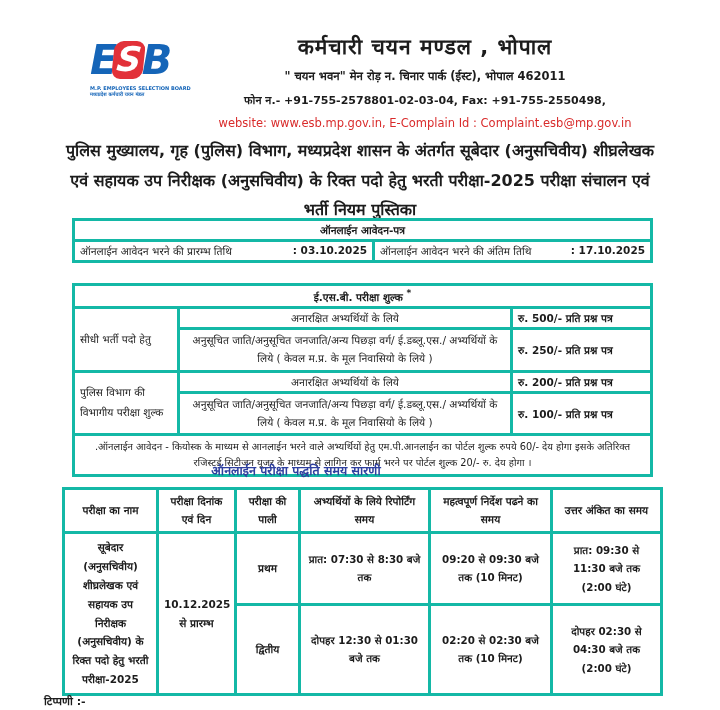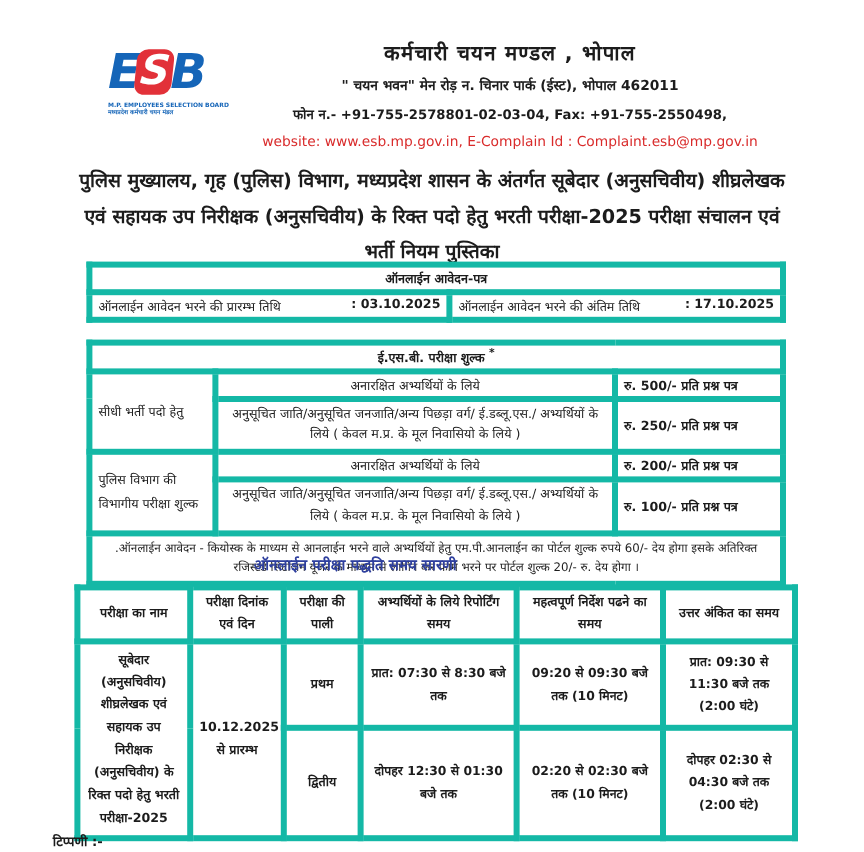--- a/index.html
+++ b/index.html
@@ -15,34 +15,34 @@
   .header { position:absolute; top:30px; left:90px; right:20px; display:flex; }
   .logo-wrap { width:115px; padding-top:8px; }
   .logo-letters { display:flex; align-items:center; justify-content:flex-start; height:44px; }
   .logo-letter { font-weight:900; font-size:40px; line-height:40px; font-style:italic; color:#1565b8; letter-spacing:-2px; }
   .logo-s {
     background:#e23139; color:#ffffff; border-radius:9px; padding:1px 4px 3px 4px;
     margin:0 -2px; transform:skew(-6deg); font-size:34px; line-height:34px;
   }
   .logo-tagline { margin-top:3px; color:#1565b8; font-size:5px; line-height:6px; font-weight:bold; text-align:left; width:108px; }
   .head-text { flex:1; text-align:center; margin-right:55px; }
-  .org-name { font-size:17px; font-weight:bold; letter-spacing:1px; margin-top:2px; }
+  .org-name { font-size:21px; font-weight:bold; letter-spacing:1px; margin-top:2px; }
   .org-addr { font-size:11.5px; font-weight:bold; margin-top:8px; }
   .org-phone { font-size:11px; font-weight:bold; margin-top:9px; }
   .org-web { font-size:11.5px; font-weight:normal; margin-top:9px; color:#d92b2b; }
 
   
   .doc-title {
     position:absolute; top:136px; left:62px; width:596px;
     font-size:16px; font-weight:bold; text-align:center; line-height:1.85;
   }
 
   
   table { border-collapse:collapse; table-layout:fixed; }
-  td,th { border:5px solid #14b8a6; font-size:10.5px; padding:2px 5px; vertical-align:middle; }
+  td,th { border:3px solid #14b8a6; font-size:10.5px; padding:2px 5px; vertical-align:middle; }
   .thead-row { text-align:center; font-weight:bold; }
 
   
   .app-table { position:absolute; top:218px; left:72px; width:578px; }
   .app-table td { height:20px; }
   .cell-split { display:flex; justify-content:space-between; align-items:flex-start; }
   .val { font-weight:bold; white-space:nowrap; }
   .exam-date-val { text-align:center; font-weight:bold; font-size:11.5px; }
 
   

